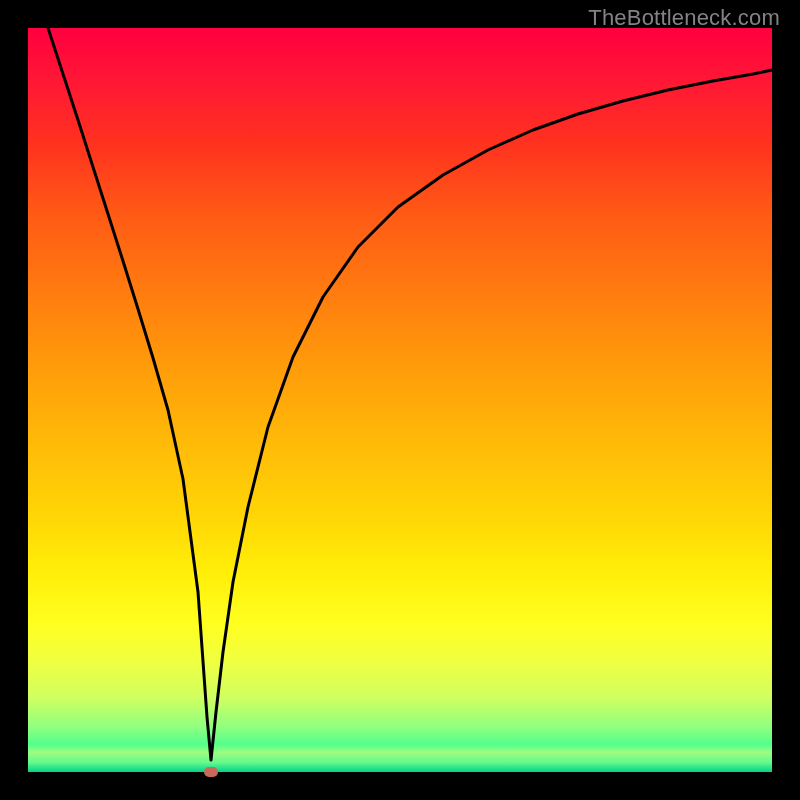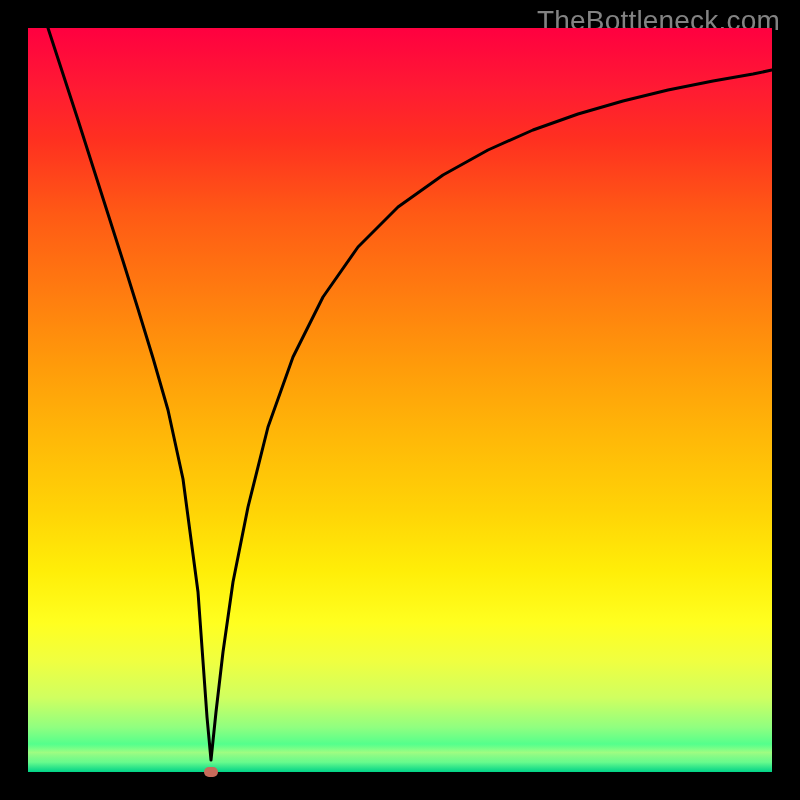--- a/index.html
+++ b/index.html
@@ -56,21 +56,21 @@
       height: 10px;
       border-radius: 5px;
       background: #c76a5a;
       transform: translate(-50%, 50%);
     }
     .attribution {
       position: absolute;
       top: 5px;
       right: 20px;
       color: #838383;
-      font-size: 28px;
+      font-size: 22px;
       font-family: Arial, sans-serif;
       letter-spacing: 0.2px;
     }
   </style>
 </head>
 <body>
 
 <div class="attribution">TheBottleneck.com</div>
 
 <div class="canvas-wrap">

